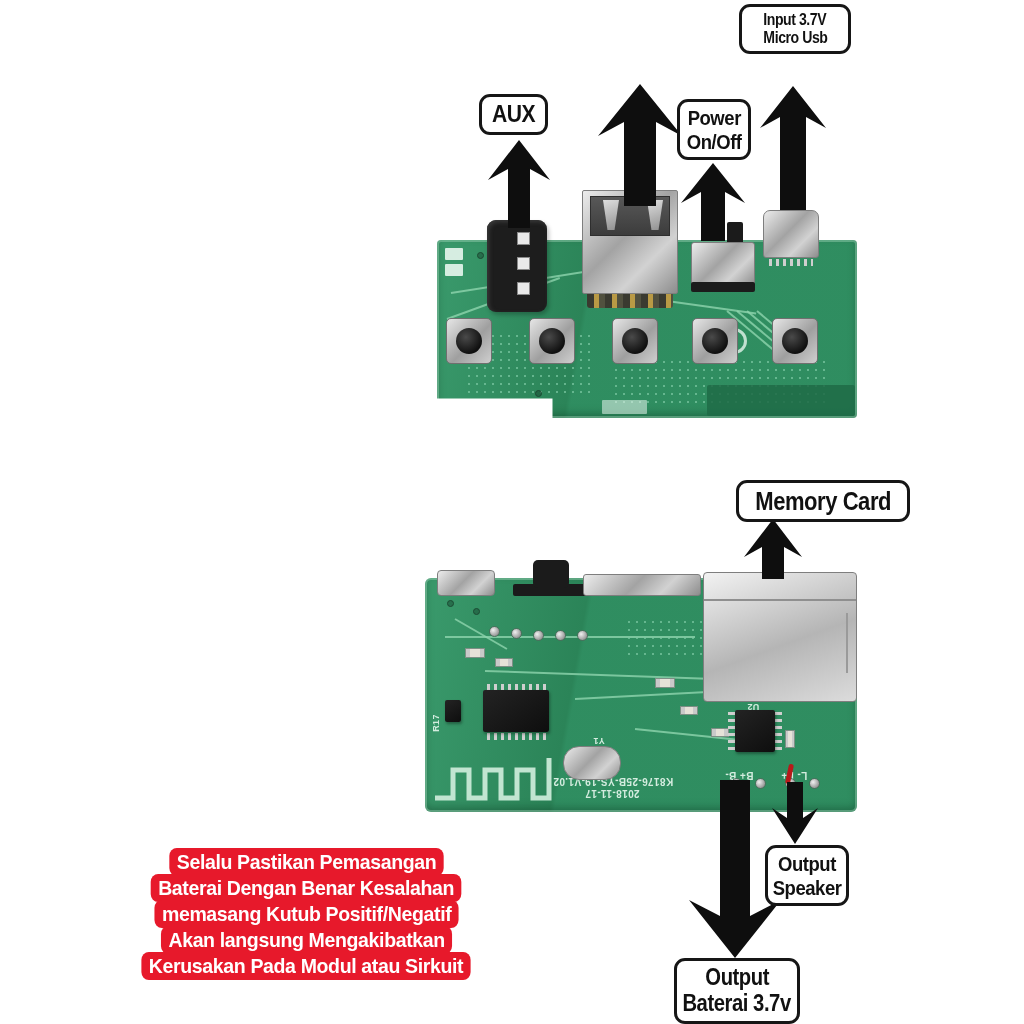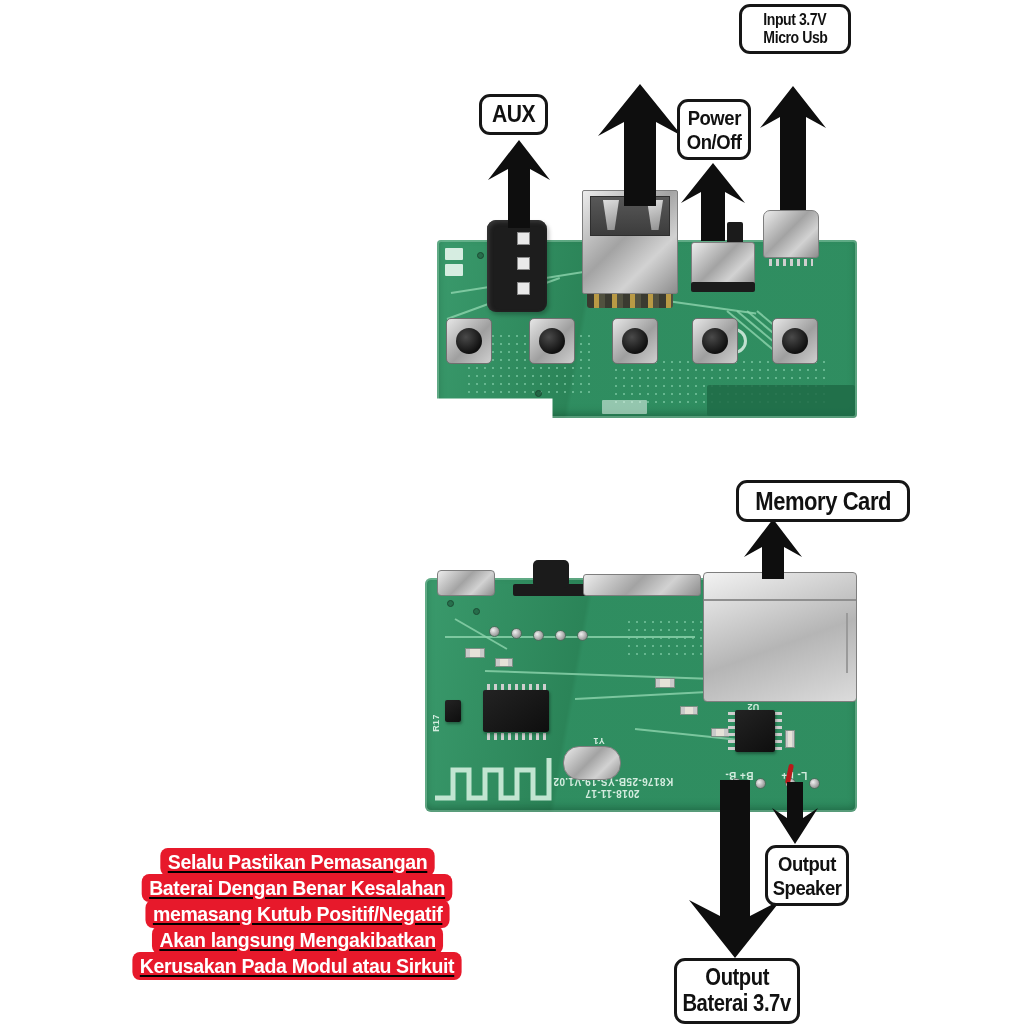--- a/index.html
+++ b/index.html
@@ -228,21 +228,21 @@
   </div>
 
   <svg class="arrow down" style="left:689px; top:780px;" width="92" height="178" viewBox="0 0 92 178">
     <polygon points="46,0 92,58 61,42 61,178 31,178 31,42 0,58"></polygon>
     </svg>
   <div class="callout" style="left:674px; top:958px; width:126px; font-size:23px;">
     <span>Output</span>
     <span>Baterai 3.7v</span>
   </div>
 
-  <div class="warning" style="left:150px; top:850px; width:295px;text-decoration:underline;">
+  <div class="warning" style="left:159px; top:850px; width:295px;">
     <span style="background: rgb(231, 25, 43); color: rgb(255, 255, 255);">Selalu Pastikan Pemasangan</span>
     <span style="background: rgb(231, 25, 43); color: rgb(255, 255, 255);">Baterai Dengan Benar Kesalahan</span>
     <span style="background: rgb(231, 25, 43); color: rgb(255, 255, 255);">memasang Kutub Positif/Negatif</span>
     <span style="background: rgb(231, 25, 43); color: rgb(255, 255, 255);">Akan langsung Mengakibatkan</span>
     <span style="background: rgb(231, 25, 43); color: rgb(255, 255, 255);">Kerusakan Pada Modul atau Sirkuit</span>
   </div>
 
 </div>
 
 </body></html>

